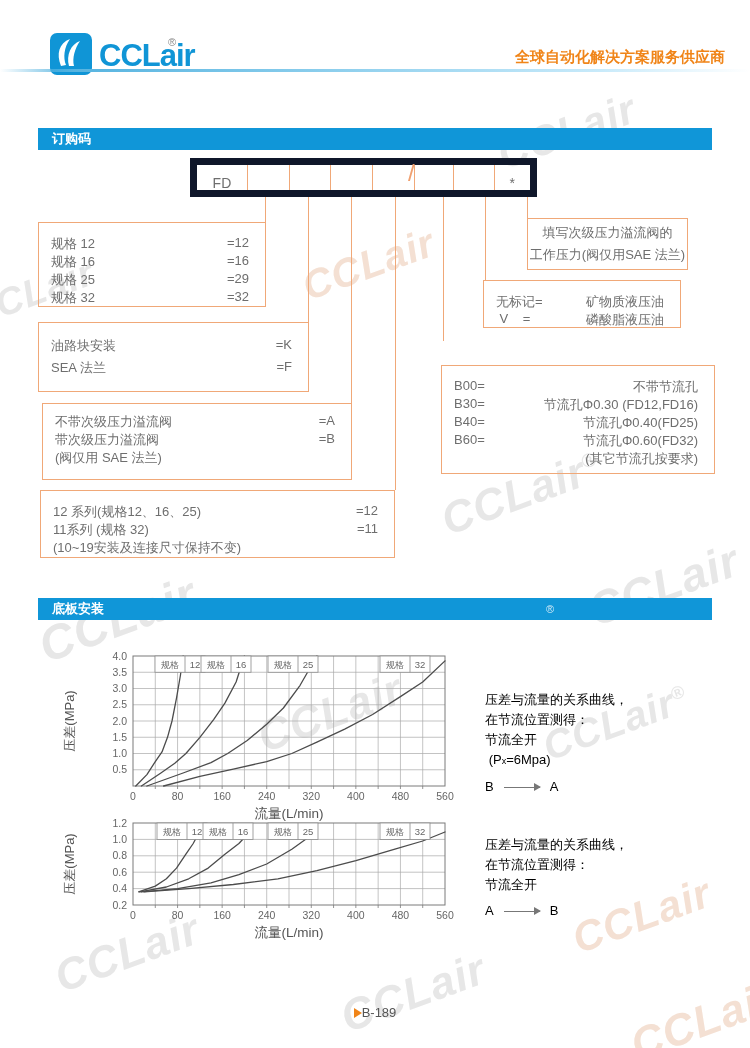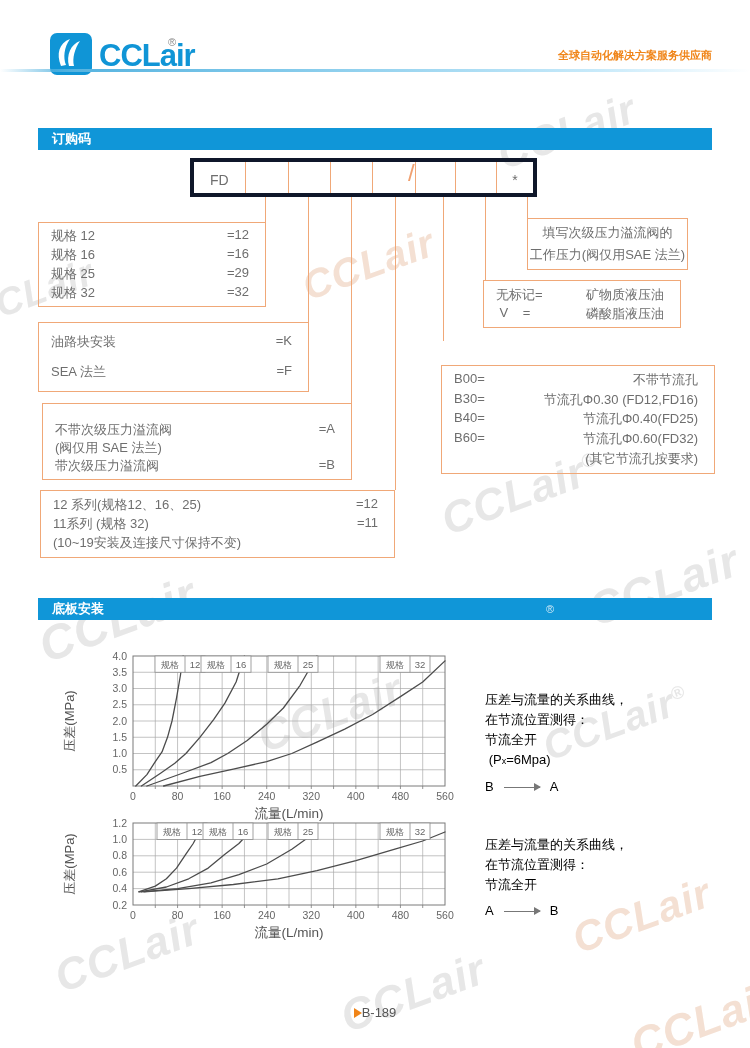--- a/index.html
+++ b/index.html
@@ -8,38 +8,38 @@
   
   .wm{position:absolute;font-weight:bold;font-style:italic;color:#e7e7e7;
       transform:rotate(-20deg);letter-spacing:1px;z-index:0;white-space:nowrap;}
   .wm .rg{font-size:.45em;vertical-align:super;}
   .wm-warm{color:#f4e0d3;}
   
   .header{position:absolute;left:0;top:0;width:750px;height:80px;z-index:2;}
   .logo-box{position:absolute;left:50px;top:33px;width:42px;height:42px;background:#1095d6;border-radius:7px;}
   .logo-text{position:absolute;left:99px;top:38px;font-size:31px;font-weight:bold;color:#1095d6;letter-spacing:-1px;}
   .logo-reg{position:absolute;left:168px;top:36px;font-size:11px;color:#8a8a8a;}
-  .tagline{position:absolute;right:38px;top:48px;font-size:11px;font-weight:bold;color:#f08519;}
+  .tagline{position:absolute;right:25px;top:48px;font-size:15px;font-weight:bold;color:#f08519;}
   .header-line{position:absolute;left:0;top:69px;width:750px;height:3px;
       background:linear-gradient(90deg,rgba(255,255,255,0) 0%,#57b4e0 10%,#8ecfed 45%,#c8eafa 80%,rgba(255,255,255,0) 100%);}
   
   .bar{position:absolute;left:38px;width:674px;height:22px;background:#1096d8;color:#fff;
        font-size:13px;font-weight:bold;line-height:22px;padding-left:14px;box-sizing:border-box;z-index:2;}
   .bar-reg{position:absolute;left:508px;top:0;font-weight:normal;font-size:11px;color:rgba(255,255,255,.8);}
   
   .code-row{position:absolute;left:190px;top:158px;width:347px;height:39px;display:flex;
-            border:4px solid #0f172a;box-sizing:border-box;z-index:1;}
+            border:7px solid #0f172a;box-sizing:border-box;z-index:1;}
   .code-cell{border-right:1px solid #f0a878;box-sizing:border-box;text-align:center;
              line-height:37px;font-size:14px;color:#6e6e6e;}
   .code-cell:last-child{border-right:none;}
   .code-slash{position:absolute;left:408px;top:159px;font-size:24px;color:#f0a070;z-index:2;}
   .vline{position:absolute;width:1px;background:#f0a878;z-index:1;}
   .obox{position:absolute;border:1px solid #f0a878;box-sizing:border-box;display:flex;
         flex-direction:column;justify-content:space-around;font-size:13px;color:#6e6e6e;
-        padding:4px 0;z-index:1;background:transparent;}
+        padding:12px 0;z-index:1;background:transparent;}
   .orow{display:flex;justify-content:space-between;padding:0 16px 0 12px;}
   .orow .pre{white-space:pre;}
   .obox-center{align-items:center;justify-content:center;line-height:22px;padding:2px 0;}
   
   .chart{position:absolute;z-index:1;}
   .chart svg{font-family:"Liberation Sans","DejaVu Sans",sans-serif;}
   
   .note{position:absolute;left:485px;font-size:13px;color:#000000;line-height:20px;z-index:1;}
   .note .sub{font-size:9px;}
   .dir{margin-top:6px;display:flex;align-items:center;font-size:13px;}
@@ -135,26 +135,26 @@
         <span>=F</span>
       </div>
   </div>
 
   <div class="obox" style="left:42px;top:403px;width:310px;height:77px;justify-content:flex-end;">
     <div class="orow">
         <span>不带次级压力溢流阀</span>
         <span>=A</span>
       </div>
     <div class="orow">
+        <span>带次级压力溢流阀</span>
+        <span>=B</span>
+      </div>
+    <div class="orow">
         <span>(阀仅用 SAE 法兰)</span>
         <span></span>
-      </div>
-    <div class="orow">
-        <span>带次级压力溢流阀</span>
-        <span>=B</span>
       </div>
   </div>
 
   <div class="obox" style="left:40px;top:490px;width:355px;height:68px;">
     <div class="orow">
         <span>12 系列(规格12、16、25)</span>
         <span>=12</span>
       </div>
     <div class="orow">
         <span>11系列 (规格 32)</span>

